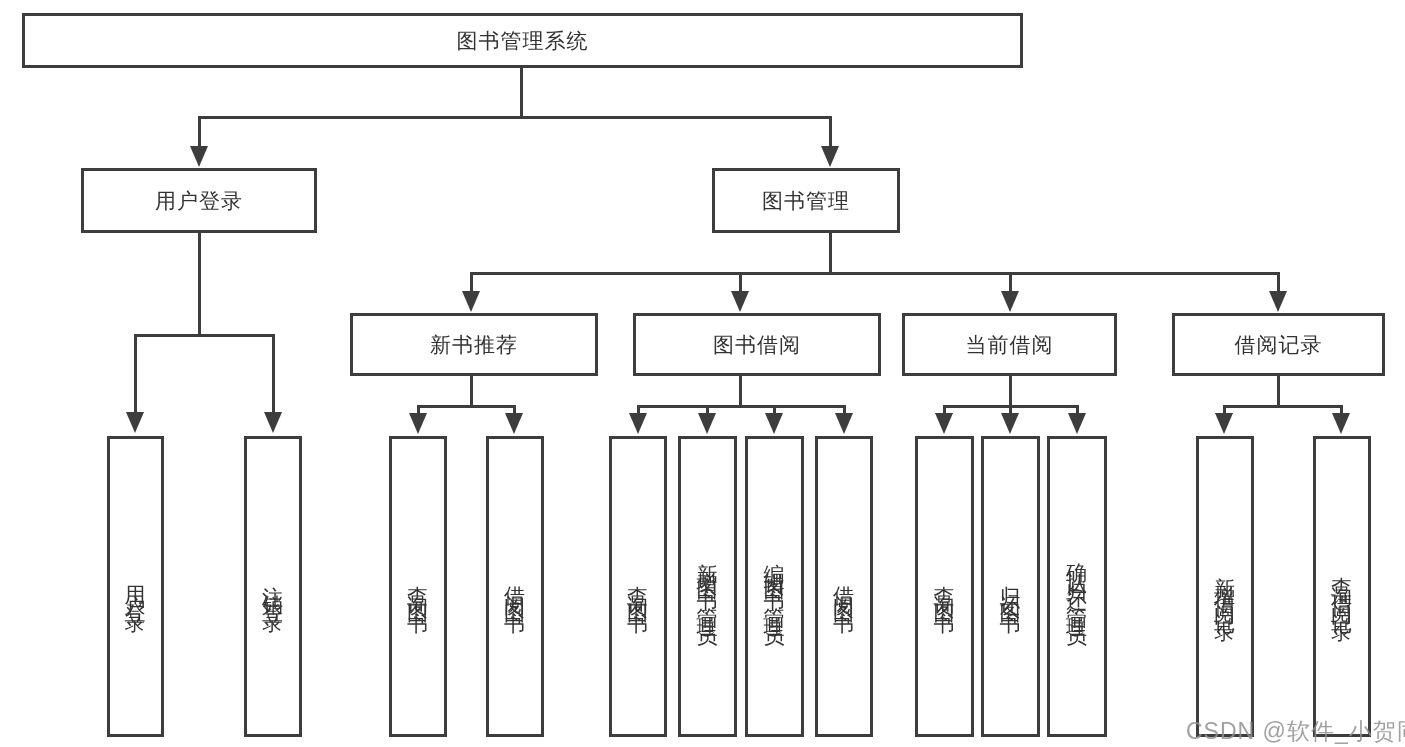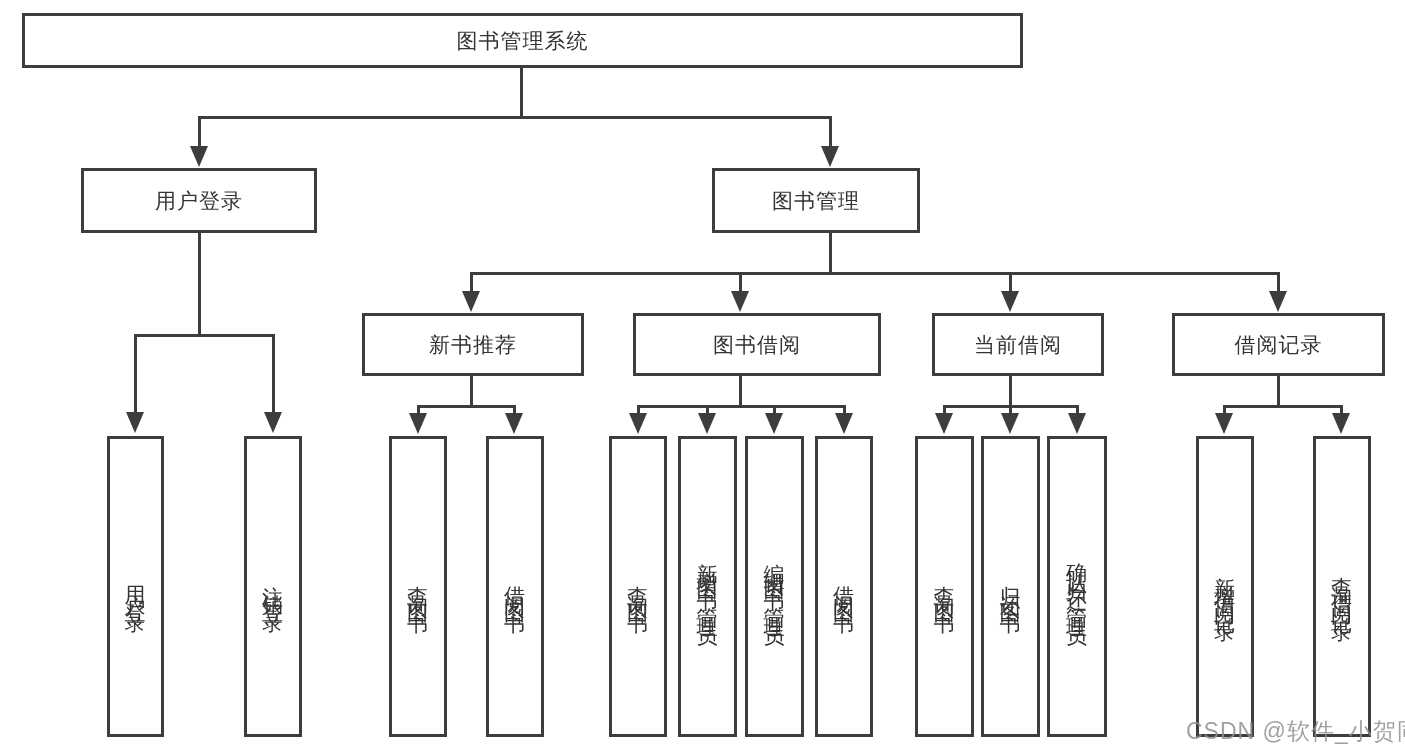--- a/index.html
+++ b/index.html
@@ -36,31 +36,31 @@
 
 <div class="canvas">
 
   <div class="node" style="left:22px;top:13px;width:1001px;height:55px">
     <span>图书管理系统</span>
   </div>
 
   <div class="node" style="left:81px;top:168px;width:236px;height:65px">
     <span>用户登录</span>
   </div>
-  <div class="node" style="left:712px;top:168px;width:208px;height:65px">
+  <div class="node" style="left:712px;top:168px;width:188px;height:65px">
     <span>图书管理</span>
   </div>
 
-  <div class="node" style="left:362px;top:313px;width:222px;height:63px">
+  <div class="node" style="left:350px;top:313px;width:248px;height:63px">
     <span>新书推荐</span>
   </div>
   <div class="node" style="left:633px;top:313px;width:248px;height:63px">
     <span>图书借阅</span>
   </div>
-  <div class="node" style="left:932px;top:313px;width:172px;height:63px">
+  <div class="node" style="left:902px;top:313px;width:215px;height:63px">
     <span>当前借阅</span>
   </div>
   <div class="node" style="left:1172px;top:313px;width:213px;height:63px">
     <span>借阅记录</span>
   </div>
 
   <div class="leaf" style="left:107px;width:57px">
     <span class="vtext">用户登录</span>
   </div>
   <div class="leaf" style="left:244px;width:58px">

